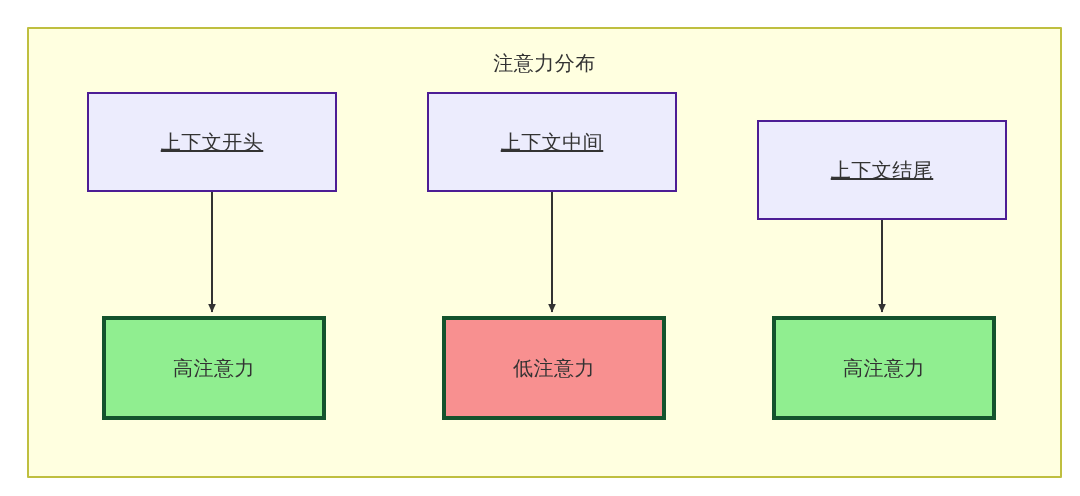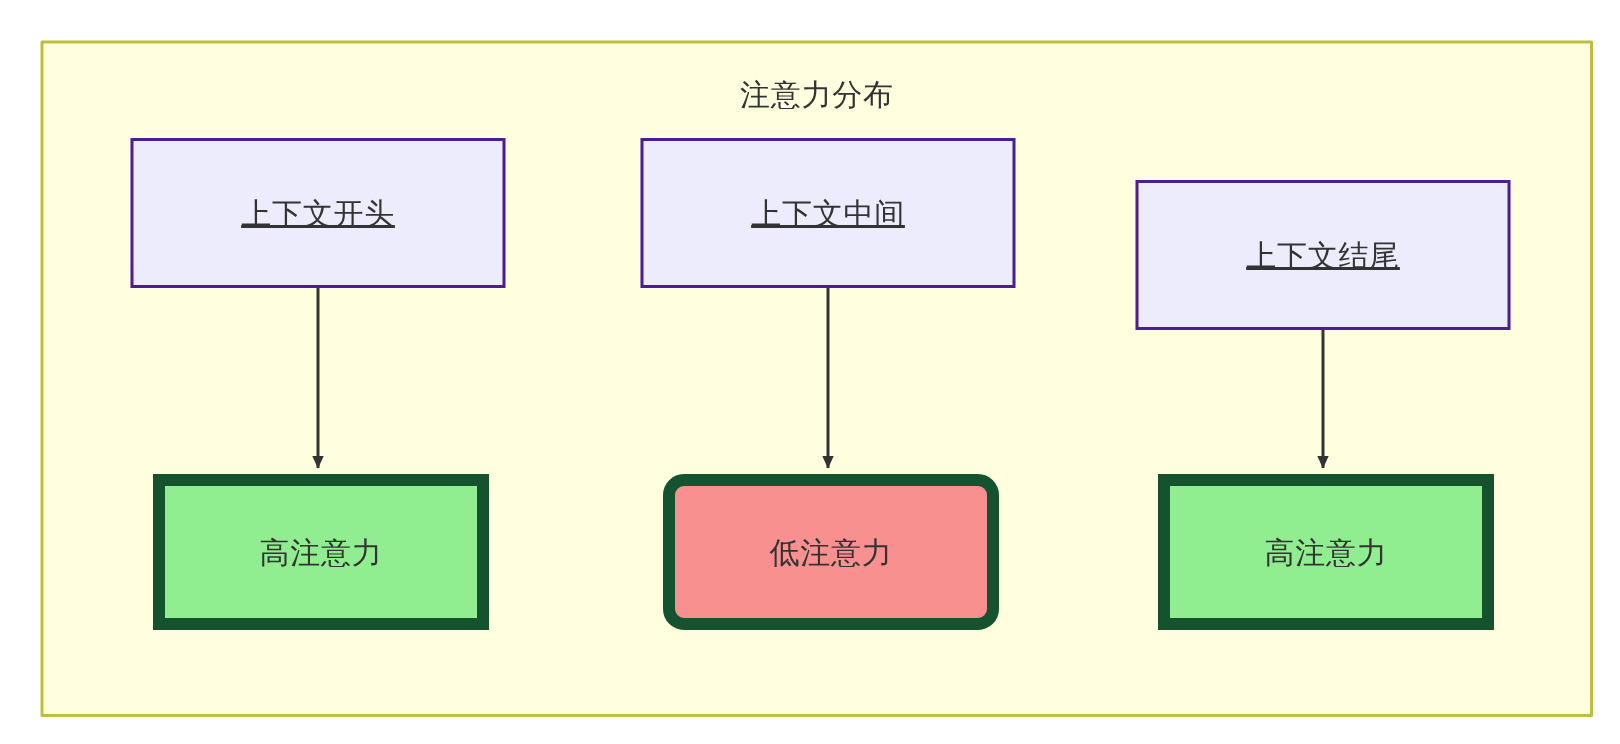--- a/index.html
+++ b/index.html
@@ -76,28 +76,28 @@
   .node.context {
     background: #ececfd;
     border: 2px solid #4c1d95;
     width: 250px;
     height: 100px;
     top: 92px;
     text-decoration: underline;
   }
 
   .node.attention {
-    border: 8px solid #14532d;
+    border: 4px solid #14532d;
     width: 224px;
     height: 104px;
     top: 316px;
   }
 
   .node.attention.high { background: #90ee90; }
-  .node.attention.low  { background: #f89090; border-radius: 14px; }
+  .node.attention.low  { background: #f89090; }
 
   .node.ctx-start { left: 87px; }
   .node.ctx-mid   { left: 427px; }
   .node.ctx-end   { left: 757px; margin-top: 28px; }
 
   .node.att-left  { left: 102px; }
   .node.att-mid   { left: 442px; }
   .node.att-right { left: 772px; }
 </style>
 </head>

